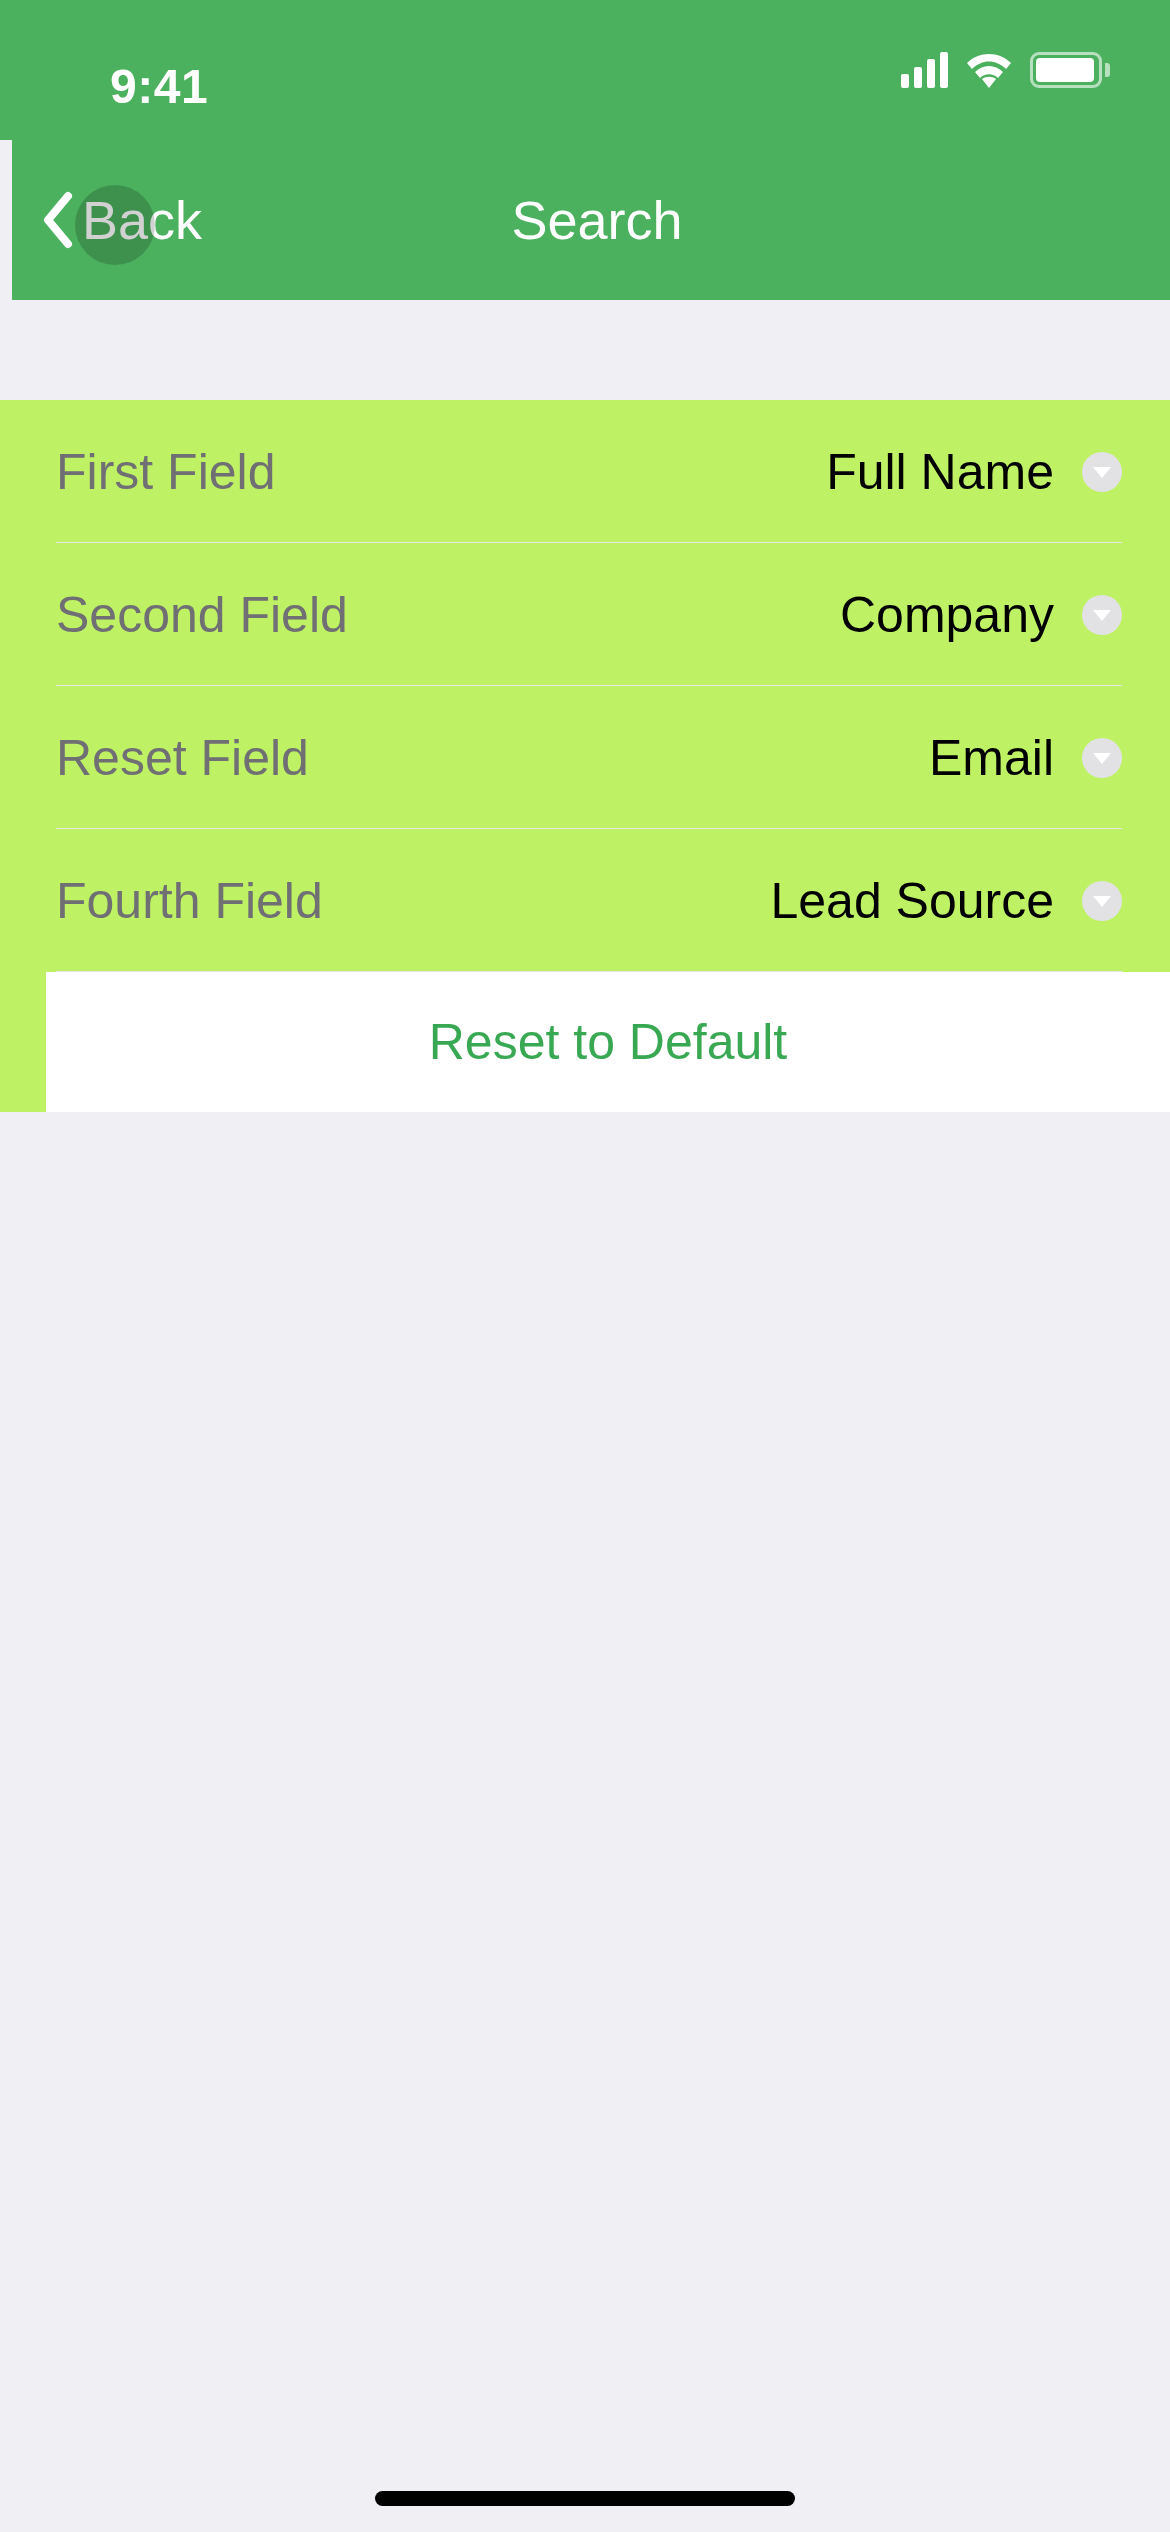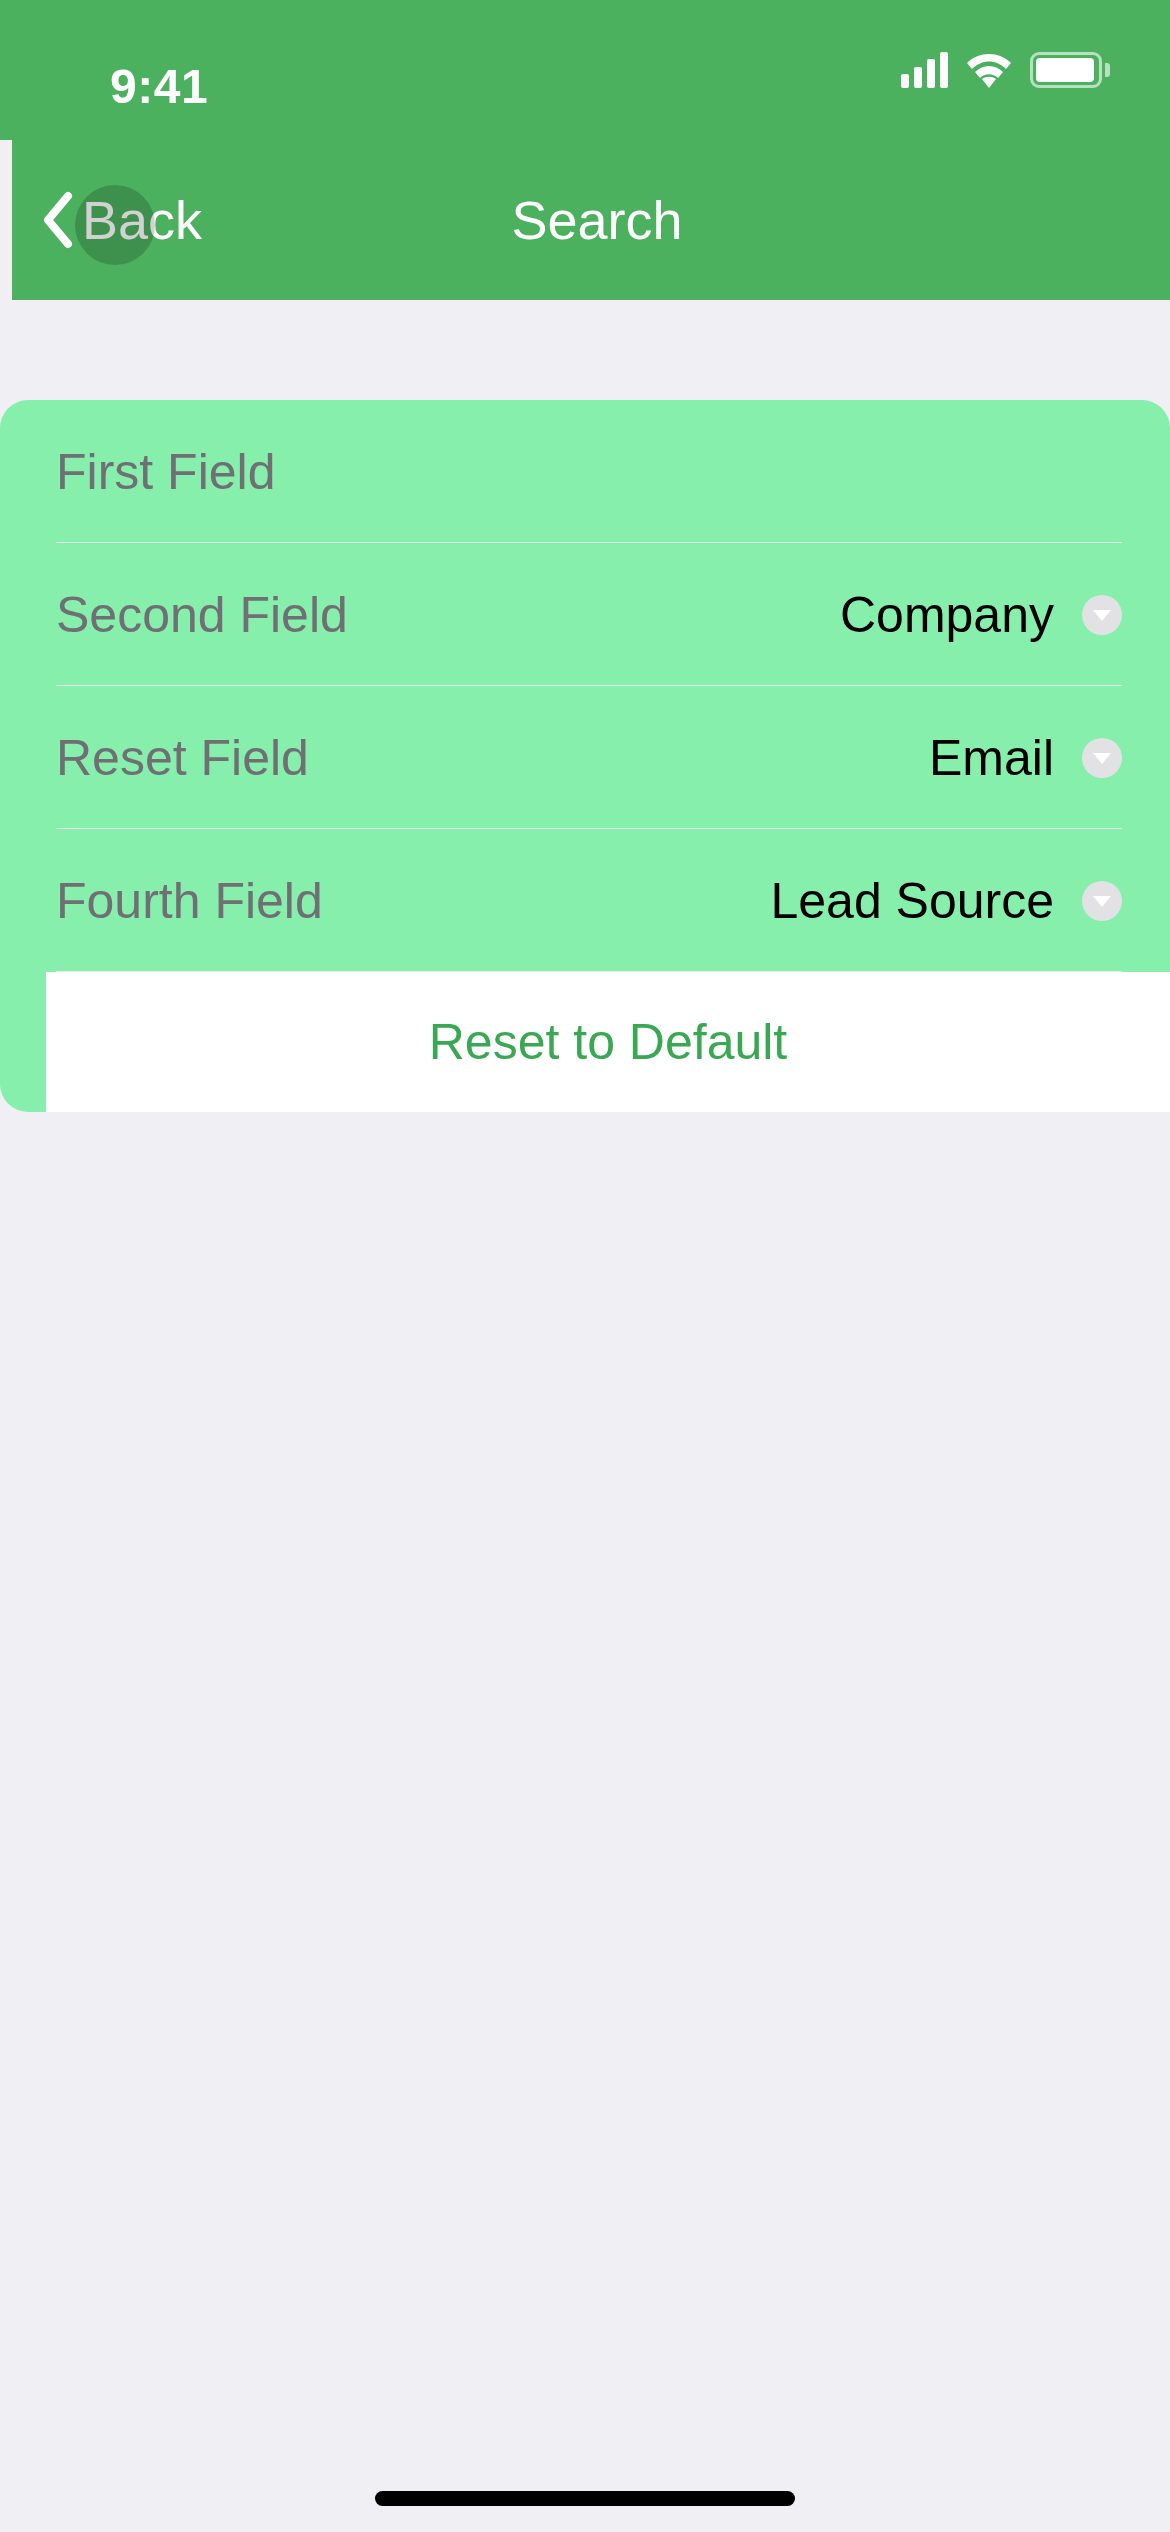--- a/index.html
+++ b/index.html
@@ -126,23 +126,22 @@
       border-radius: 50%;
       background: rgba(0,0,0,0.18);
       pointer-events: none;
       z-index: 10;
     }
     .spacer {
       height: 100px;
       background: #efeff4;
     }
     .settings-group {
-      background: #86efac;
+      background: #bef264;
       width: 100%;
-      border-radius: 28px;
     }
     .setting-row {
       display: flex;
       align-items: center;
       justify-content: space-between;
       height: 143px;
       padding-left: 56px;
       padding-right: 48px;
       position: relative;
     }
@@ -247,20 +246,26 @@
 </div>
 
 <div class="touch-dot"></div>
 
 <div class="spacer"></div>
 
 <div class="settings-group">
 
   <div class="setting-row">
     <div class="row-label">First Field</div>
+    <div class="row-right">
+      <div class="row-value">Full Name</div>
+      <div class="dropdown-circle">
+          <div class="dropdown-triangle"></div>
+        </div>
+    </div>
     <div class="row-sep"></div>
   </div>
 
   <div class="setting-row">
     <div class="row-label">Second Field</div>
     <div class="row-right">
       <div class="row-value">Company</div>
       <div class="dropdown-circle">
           <div class="dropdown-triangle"></div>
         </div>

